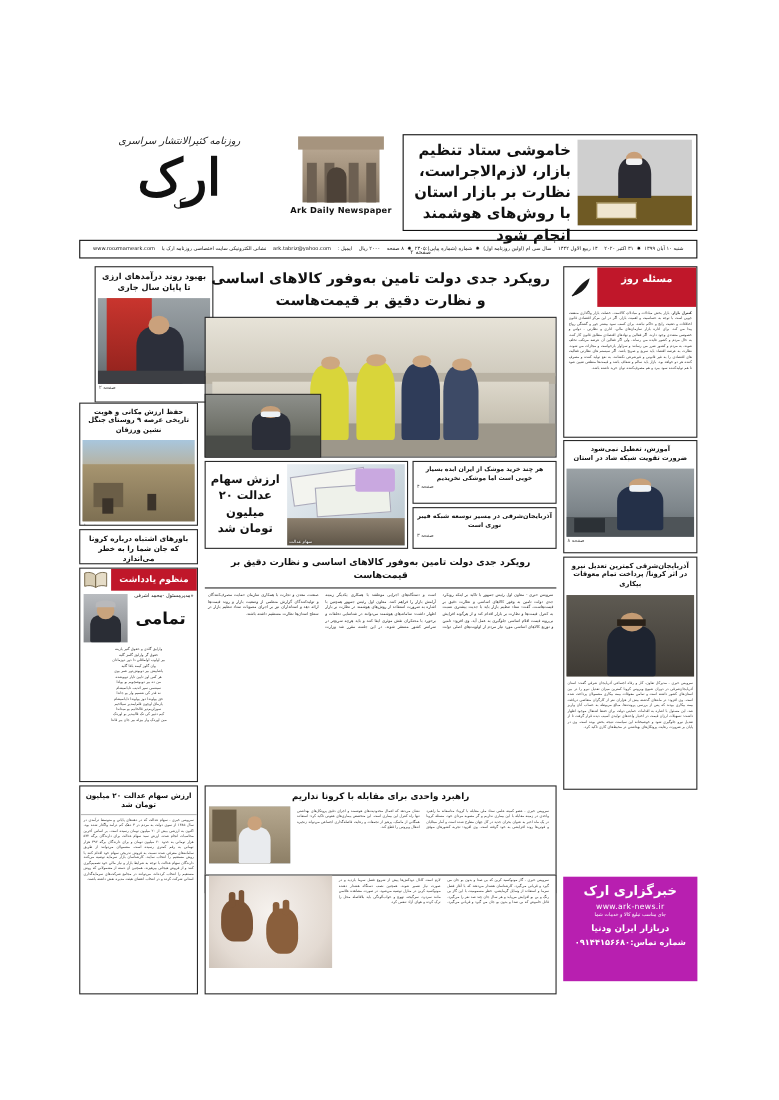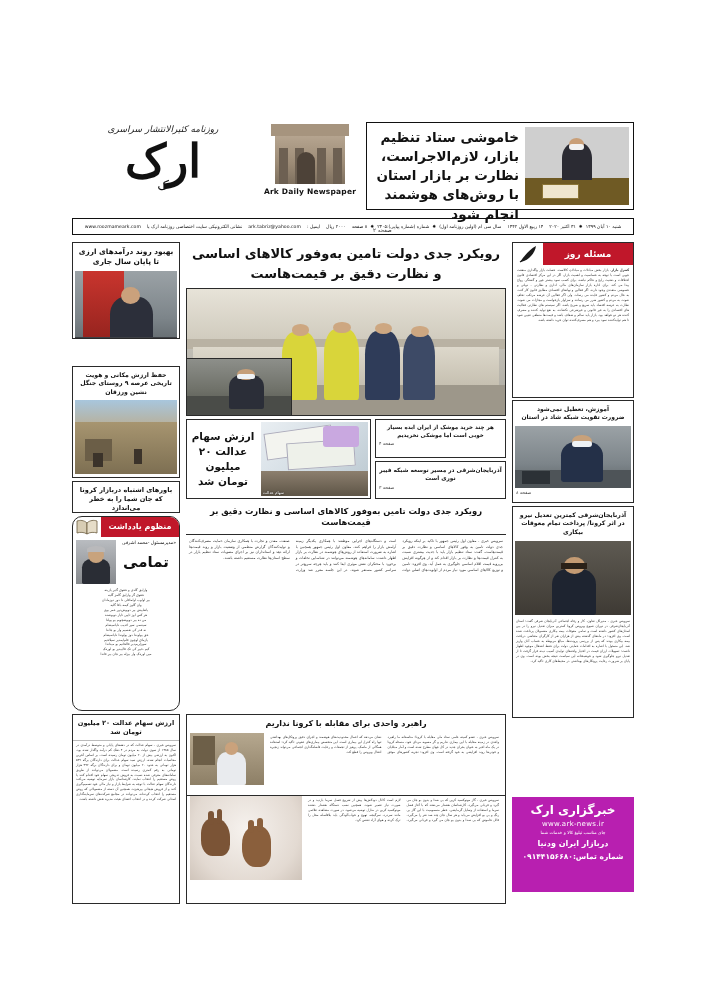--- a/index.html
+++ b/index.html
@@ -118,21 +118,21 @@
     <span>سال سی ام (اولین روزنامه اول) </span>✸
     <span>شماره (شماره پیاپی):۲۳۰۵</span>✸
     <span>۸ صفحه</span>
     <span>۲۰۰۰ ریال</span>
     <span>ایمیل :</span>
     <span>ark.tabriz@yahoo.com</span>
     <span>نشانی الکترونیکی سایت اختصاصی روزنامه ارک با</span>
     <span>www.roozmameark.com</span>
   </div>
 
-  <div class="box" style="left:72px;top:242px;width:108px;height:97px;">
+  <div class="box" style="left:86px;top:242px;width:108px;height:124px;">
     <div class="hl" style="font-size:7.4px;padding:4px 3px 2px;">بهبود روند درآمدهای ارزی تا پایان سال جاری</div>
     <div class="ph office" style="height:78px;margin:2px;">
       <div class="fig" style="left:8%;top:0;width:40%;height:100%;background:linear-gradient(180deg,#c9352e,#8e211c);"></div>
       <div class="fig f-body" style="left:34%;top:34%;width:42%;height:66%;background:#2c2f3a;"></div>
       <div class="fig f-head" style="left:45%;top:20%;width:19%;height:22%;background:#caa17c;"></div>
       <div class="fig" style="left:0;bottom:0;width:100%;height:16%;background:#3d3f44;"></div>
     </div>
     <div class="pg" style="padding:0 3px;">صفحه ۲</div>
   </div>
 
@@ -142,21 +142,21 @@
       <div class="fig" style="left:0;top:30%;width:100%;height:70%;background:linear-gradient(180deg,#a79570,#7d6f52);"></div>
       <div class="fig" style="left:10%;top:52%;width:26%;height:30%;background:#6b5e47;"></div>
       <div class="fig" style="left:46%;top:46%;width:30%;height:36%;background:#857košt;"></div>
       <div class="fig" style="left:18%;top:72%;width:9%;height:18%;background:#3b332a;"></div>
       <div class="fig" style="left:58%;top:66%;width:8%;height:20%;background:#3b332a;"></div>
     </div>
     <div class="pg" style="padding:0 3px;">صفحه ۸</div>
   </div>
 
   <div class="box" style="left:72px;top:481px;width:108px;height:32px;">
-    <div class="hl" style="font-size:6.6px;padding:4px 3px 2px;">باورهای اشتباه دربازار کرونا که جان شما را به خطر می‌اندازد</div>
+    <div class="hl" style="font-size:6.6px;padding:4px 3px 2px;">باورهای اشتباه درباره کرونا که جان شما را به خطر می‌اندازد</div>
 
   </div>
 
   <div style="position:absolute;left:186px;top:242px;width:320px;">
     <div class="hl" style="font-size:13px;line-height:1.5;padding:2px 6px 6px;">رویکرد جدی دولت تامین به‌وفور کالاهای اساسی و نظارت دقیق بر قیمت‌هاست</div>
   </div>
 
   <div class="ph market" style="position:absolute;left:186px;top:288px;width:320px;height:128px;border:1px solid #2a2a2a;box-sizing:border-box;">
     <div class="fig" style="left:0;top:0;width:100%;height:42%;background:linear-gradient(180deg,#e7e3d8,#cfcabd);"></div>
     <div class="fig" style="left:0;top:40%;width:100%;height:8%;background:#b9b2a3;"></div>
@@ -174,21 +174,21 @@
   </div>
 
   <div class="ph meet" style="position:absolute;left:186px;top:358px;width:106px;height:58px;border:1px solid #2a2a2a;box-sizing:border-box;">
     <div class="fig" style="left:0;bottom:0;width:100%;height:34%;background:#4a4c48;"></div>
     <div class="fig f-body" style="left:40%;top:28%;width:34%;height:62%;background:#2b2e38;"></div>
     <div class="fig f-head" style="left:48%;top:18%;width:17%;height:20%;background:#c59e78;"></div>
     <div class="fig mask" style="left:48%;top:27%;width:17%;height:9%;"></div>
   </div>
 
   <div class="box" style="left:512px;top:242px;width:122px;height:156px;">
-    <div style="display:flex;align-items:stretch;height:22px;">
+    <div style="display:flex;align-items:stretch;height:36px;">
       <div class="redbar" style="flex:1;font-size:9px;line-height:22px;">مسئله روز</div>
       <div style="width:30px;display:flex;align-items:center;justify-content:center;">
         <svg width="22" height="20" viewBox="0 0 22 20">
             <path d="M3 18 C7 12 13 5 19 2 C18 8 14 14 7 17 Z" fill="#1a1a1a"></path>
             <path d="M3 18 L8 15" stroke="#1a1a1a" stroke-width="1.2"></path>
           </svg>
       </div>
     </div>
     <div class="col-text tiny" style="padding:3px 4px;">
       <span class="lead-strong">کنترل بازار</span><span>- بازار بخش مبادلات و مبادلاتِ کالاست. خصلت بازار واگذاری منفعت جویی است با توجه به حساسیت و اهمیت بازار، اگر در این مرکز اقتصادی قانون اختلافات و ذهنیت رایج و حاکم نباشد، برای کسب سود بیشتر جور و گشتگی رواج پیدا می کند. برای اداره بازار سازمان‌های مالی، اداری و نظارتی - دولتی و خصوصی متعددی وجود دارند. اگر فعالین و نهادهای اقتصادی مطابق قانون کار کنند، به حال مردم و کشور فایده می رساند. ولی اگر فعالین آن عرضه مرتکب تخلف شوند، به مردم و کشور ضرر می رسانند و سزاوار بازخواست و مجازات می شوند. نظارت به عرصه اقتصاد باید سریع و صریح باشد. اگر سیستم های نظارتی فعالیت های اقتصادی را به غیر قانونی و غیرشرعی نکشانند، به نفع تولید کننده و مصرف کننده هر دو خواهد بود. بازار باید سالم و شفاف باشد و قیمت‌ها منطقی تعیین شود تا هم تولیدکننده سود ببرد و هم مصرف‌کننده توان خرید داشته باشد.</span>
@@ -237,21 +237,21 @@
   <div class="box" style="left:375px;top:419px;width:131px;height:39px;">
     <div class="hl" style="font-size:5.6px;padding:4px 3px 2px;">هر چند خرید موشک از ایران ابده بسیار خوبی است اما موشکی نخریدیم</div>
     <div class="pg" style="padding:0 3px;">صفحه ۴</div>
   </div>
 
   <div class="box" style="left:375px;top:461px;width:131px;height:38px;">
     <div class="hl" style="font-size:5.8px;padding:5px 3px 2px;">آذربایجان‌شرقی در مسیر توسعه شبکه فیبر نوری است</div>
     <div class="pg" style="padding:0 3px;">صفحه ۳</div>
   </div>
 
-  <div class="box" style="left:72px;top:516px;width:108px;height:195px;border-radius:10px;">
+  <div class="box" style="left:72px;top:516px;width:108px;height:195px;">
     <div style="display:flex;align-items:stretch;height:20px;">
       <div class="redbar" style="flex:1;font-size:8px;line-height:20px;">منظوم یادداشت</div>
       <div style="width:28px;display:flex;align-items:center;justify-content:center;">
         <svg width="22" height="16" viewBox="0 0 22 16">
             <path d="M11 4 C8 1 4 1 1 2 L1 14 C4 13 8 13 11 15 Z" fill="#d8cdb4" stroke="#6b5c3e" stroke-width=".8"></path>
             <path d="M11 4 C14 1 18 1 21 2 L21 14 C18 13 14 13 11 15 Z" fill="#e6ddc8" stroke="#6b5c3e" stroke-width=".8"></path>
           </svg>
       </div>
     </div>
     <div style="display:flex;padding:3px 3px 0;">

